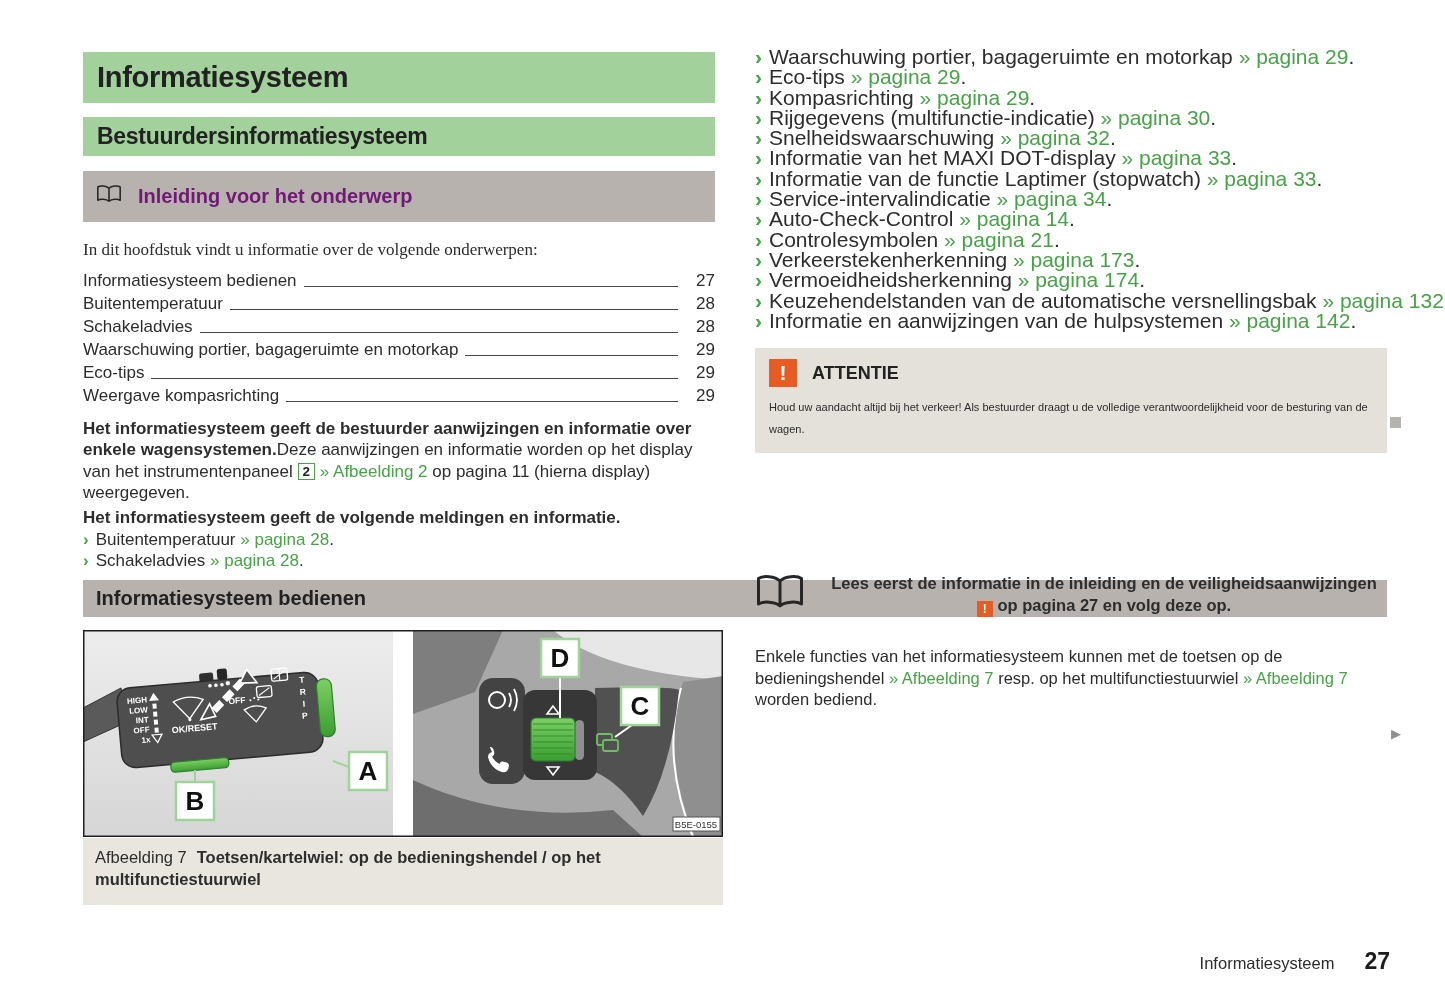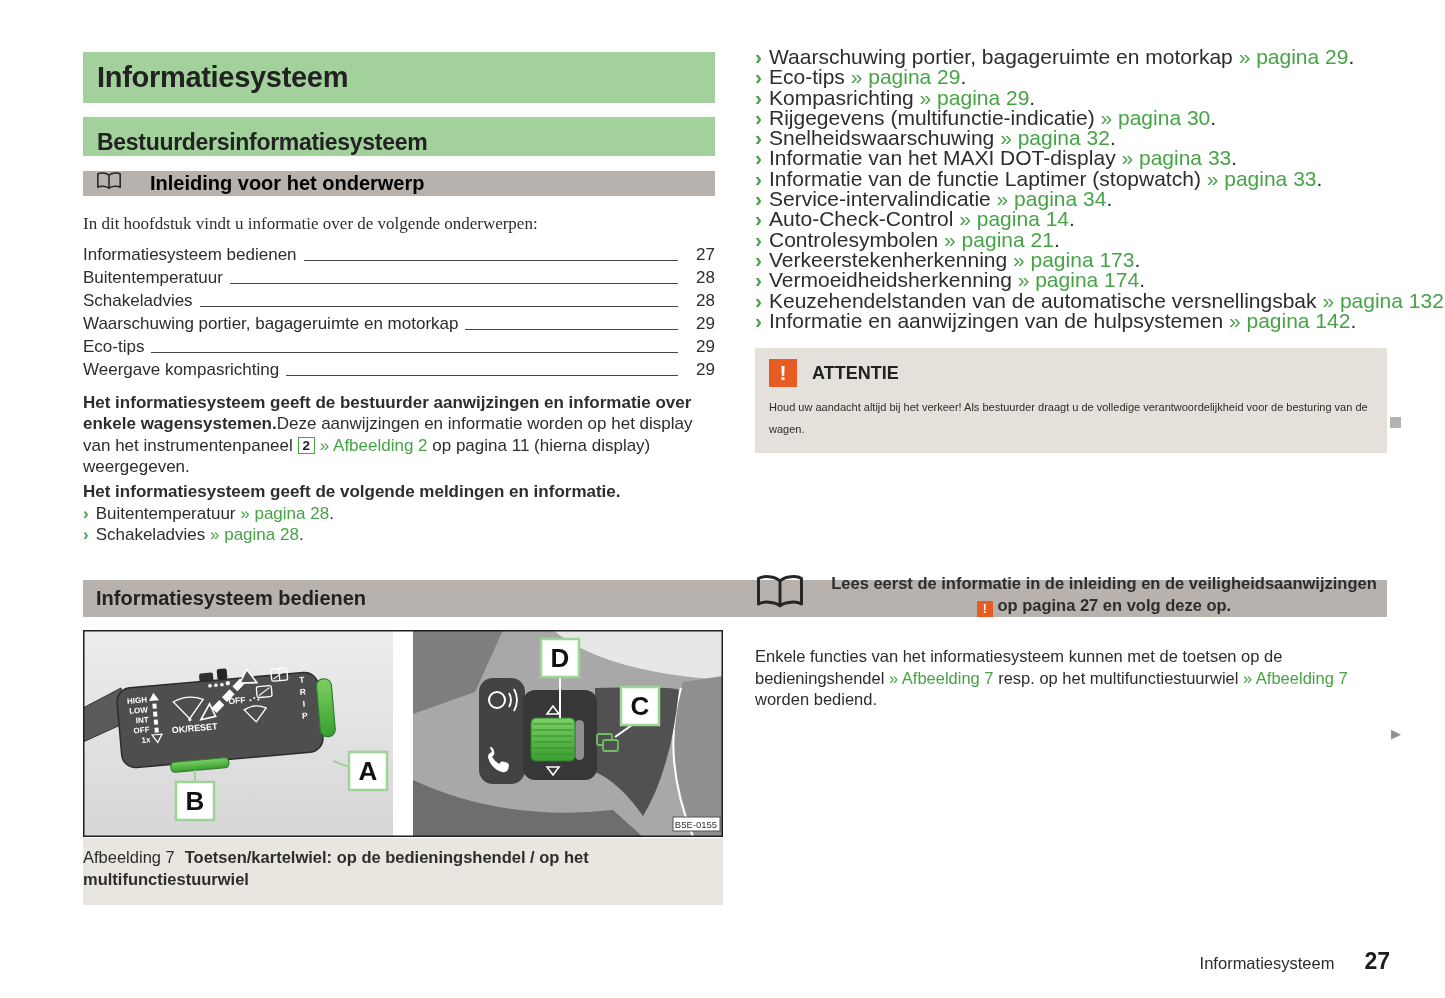--- a/index.html
+++ b/index.html
@@ -8,24 +8,24 @@
     font-family:"Liberation Sans",sans-serif;color:#2d2d2d;overflow:hidden;
     -webkit-font-smoothing:antialiased;
   }
   
   #left-col{position:absolute;left:83px;top:0;width:632px;display:flex;flex-direction:column;}
   #right-col{position:absolute;left:755px;top:0;width:632px;display:flex;flex-direction:column;}
 
   
   .chapter-bar{margin-top:52px;height:51px;background:#a2d19c;display:flex;align-items:center;
     padding:0 14px;font-size:29px;font-weight:bold;color:#222;letter-spacing:-.3px;}
-  .subchapter-bar{margin-top:14px;height:39px;background:#a2d19c;display:flex;align-items:flex-end;
+  .subchapter-bar{margin-top:14px;height:39px;background:#a2d19c;display:flex;align-items:center;
     padding:0 14px;font-size:23px;font-weight:bold;color:#222;letter-spacing:-.3px;}
-  .topic-bar{margin-top:15px;height:25px;background:#b8b2af;display:flex;align-items:center;gap:28px;
-    padding:0 13px;font-size:20px;font-weight:bold;color:#000000;}
+  .topic-bar{margin-top:15px;height:51px;background:#b8b2af;display:flex;align-items:center;gap:16px;
+    padding:0 13px;font-size:20px;font-weight:bold;color:#701a75;}
   .section-bar{position:absolute;left:83px;top:580px;width:1304px;height:37px;background:#b8b2af;
     display:flex;align-items:center;padding:0 13px;box-sizing:border-box;
     font-size:20px;font-weight:bold;color:#222;}
 
   
   .body-text{font-size:17px;line-height:21.5px;color:#2d2d2d;}
   .toc-intro{margin-top:17px;font-family:Liberation Serif, serif;}
   .bold{font-weight:bold;}
   .green-link{color:#46a346;}
   .ref-box{display:inline-block;border:1.5px solid #46a346;padding:0 4px;font-weight:bold;
@@ -62,21 +62,21 @@
   .note-text{font-weight:bold;font-size:16.5px;line-height:21.5px;}
   .inline-warn{display:inline-flex;width:16px;height:16px;background:#e75c23;color:#fff;
     font-size:12px;font-weight:bold;align-items:center;justify-content:center;vertical-align:-2px;}
   .right-para{margin-top:29px;font-size:16.5px;line-height:21.5px;}
   .cont-marker{position:absolute;left:1391px;top:726px;color:#8f8f8f;font-size:13px;
     font-family:"DejaVu Sans",sans-serif;}
 
   
   .figure-wrap{position:absolute;left:83px;top:630px;width:640px;height:207px;}
   .figure-caption{position:absolute;left:83px;top:838px;width:640px;box-sizing:border-box;
-    background:#e8e6de;padding:9px 0;font-size:16.5px;line-height:21.5px;min-height:67px;}
+    background:#e8e6de;padding:9px 12px;font-size:16.5px;line-height:21.5px;min-height:67px;}
   .caption-label{margin-right:10px;}
   .svg-txt{font-family:"Liberation Sans",sans-serif;fill:#fff;font-weight:bold;}
   .svg-label{font-family:"Liberation Sans",sans-serif;fill:#111;font-weight:bold;font-size:26px;}
 
   
   .footer{position:absolute;left:0;top:948px;width:1390px;display:flex;justify-content:flex-end;
     align-items:baseline;gap:30px;}
   .footer-section{font-size:16.5px;color:#2d2d2d;}
   .footer-page{font-size:23px;font-weight:bold;color:#1d1d1d;}
 </style>

